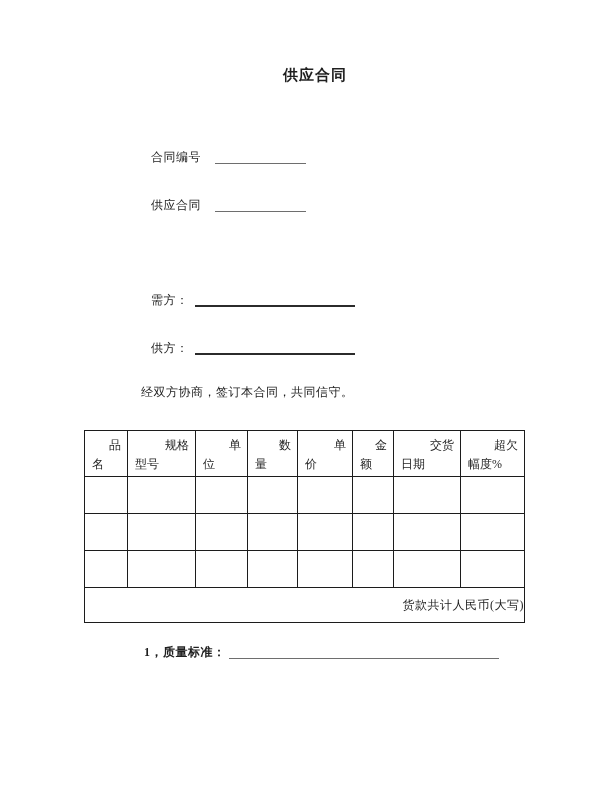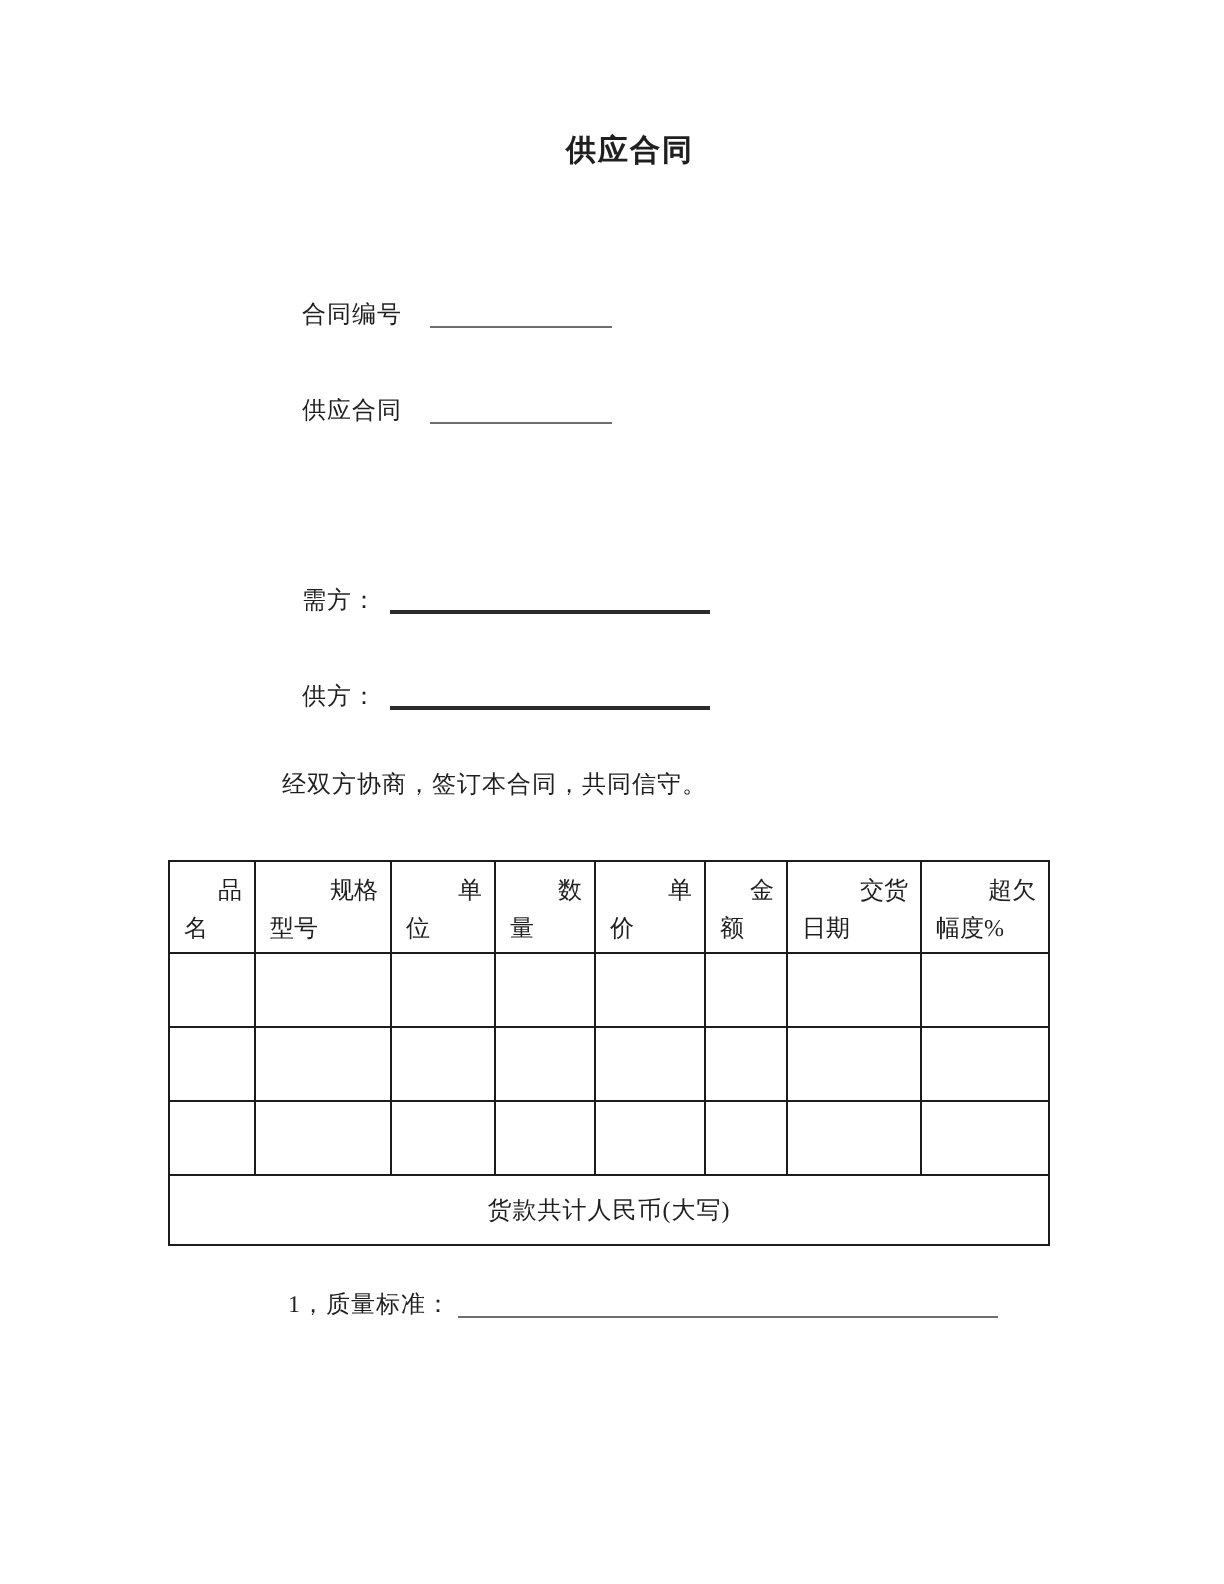--- a/index.html
+++ b/index.html
@@ -40,21 +40,21 @@
   }
   .row .blank {
     position: absolute;
     top: 0;
     height: 14px;
     border-bottom: 1px solid #6e6e6e;
   }
   .field .blank { left: 203px; width: 91px; }
   .party .blank { left: 183px; width: 160px; border-bottom: 2px solid #2b2b2b; height: 13px; }
   .intro .lbl { left: 113px; margin-left: 16px; }
-  .clause .lbl { left: 132px; }
+  .clause .lbl { left: 132px; font-weight: bold; }
   .clause-1 .blank { left: 217px; width: 270px; }
   .clause-2 .blank { left: 290px; width: 196px; }
 
   table.items {
     position: absolute;
     left: 84px;
     top: 430px;
     width: 440px;
     border-collapse: collapse;
     table-layout: fixed;
@@ -66,21 +66,21 @@
     padding: 0;
     font-weight: normal;
     vertical-align: middle;
   }
   table.items th { height: 45px; }
   table.items td.empty { height: 36px; }
   .hcell .h1 { text-align: right; padding: 4px 6px 0 2px; line-height: 18px; }
   .hcell .h2 { text-align: left;  padding: 1px 2px 2px 7px; line-height: 18px; }
   td.tfoot-cell {
     height: 34px;
-    text-align: center;
+    text-align: right;
     padding-left: 28px;
     letter-spacing: 0.5px;
   }
 </style>
 </head>
 <body>
 
 <div class="page">
 
   <h1 class="title">供应合同</h1>

